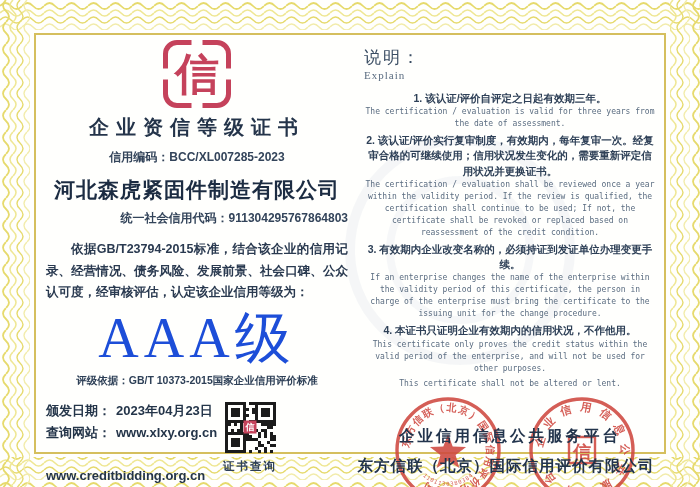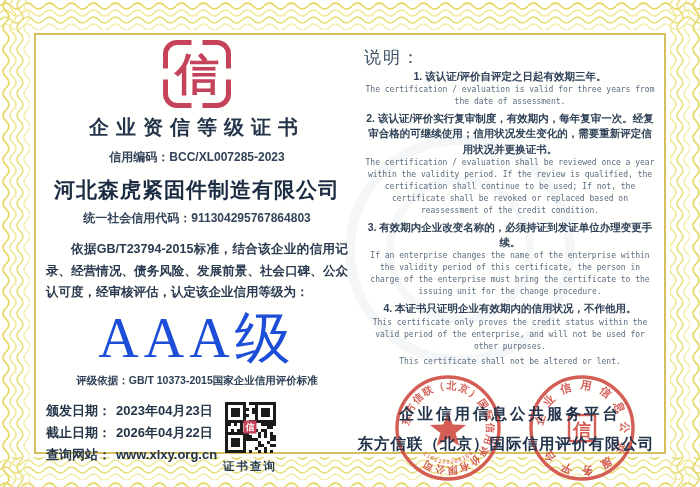--- a/index.html
+++ b/index.html
@@ -11,21 +11,21 @@
 
   
   .col-left { width:302px; flex:0 0 302px; text-align:center; }
   .logo { position:relative; width:68px; height:68px; border:5px solid #c5425b; border-radius:14px; margin:0 auto 6px auto; display:flex; align-items:center; justify-content:center; }
   .logo::before { content:""; position:absolute; left:-7px; right:-7px; top:50%; height:11px; transform:translateY(-50%); background:#fffffd; }
   .logo::after  { content:""; position:absolute; top:-7px; bottom:-7px; left:50%; width:11px; transform:translateX(-50%); background:#fffffd; }
   .logo .glyph { position:relative; z-index:1; color:#c5425b; font-size:44px; line-height:1; font-weight:bold; font-family:"DejaVu Serif", serif; }
   .title { font-size:20px; font-weight:bold; letter-spacing:7px; color:#24344a; margin:4px 0 8px 0; white-space:nowrap; }
   .code-line { font-size:12px; font-weight:bold; color:#33445a; margin-bottom:10px; }
   .company { font-size:21px; font-weight:bold; letter-spacing:1px; color:#1c2c42; margin-bottom:6px; white-space:nowrap; }
-  .uscc { font-size:12px; font-weight:bold; color:#33445a; margin-bottom:12px; }
+  .uscc { font-size:12px; font-weight:bold; color:#33445a; margin-bottom:12px;text-align:right; }
   .statement { font-size:12.5px; font-weight:bold; color:#2a3a50; text-align:justify; text-indent:2em; line-height:1.72; margin-bottom:2px; }
   .rating { font-family:"Liberation Serif", serif; font-size:56px; font-weight:normal; color:#1d4ed8; letter-spacing:5px; line-height:1.15; }
   .basis { font-size:10.5px; font-weight:bold; color:#2e4057; margin:4px 0 12px 0; }
   .issue-block { display:flex; align-items:flex-start; text-align:left; margin-bottom:8px; }
   .dates { flex:0 0 172px; font-size:13px; font-weight:bold; color:#243549; line-height:1.68; }
   .dates .lbl { display:inline-block; width:70px; }
   .badge-box { flex:0 0 76px; text-align:center; padding-top:4px; }
   .badge-caption { font-size:11.5px; font-weight:bold; color:#2e4057; margin-top:8px; letter-spacing:2px; }
   .qr-box { flex:0 0 60px; text-align:center; margin-left:2px; }
   .qr { position:relative; width:51px; height:51px; margin:2px auto 0 auto; display:grid; grid-template-columns:repeat(17,3px); grid-template-rows:repeat(17,3px); }
@@ -99,21 +99,20 @@
 
       <div class="statement">依据GB/T23794-2015标准，结合该企业的信用记录、经营情况、债务风险、发展前景、社会口碑、公众认可度，经审核评估，认定该企业信用等级为：</div>
 
       <div class="rating">AAA级</div>
 
       <div class="basis">评级依据：GB/T 10373-2015国家企业信用评价标准</div>
 
       <div class="issue-block">
         <div class="dates">
           <div><span class="lbl">颁发日期：</span><span>2023年04月23日</span></div>
-          <div><span class="lbl">截止日期：</span><span>2026年04月22日</span></div>
           <div><span class="lbl">查询网站：</span><span>www.xlxy.org.cn</span></div>
           <div><span class="lbl"></span><span>www.creditbidding.org.cn</span></div>
         </div>
 
 
         <div class="qr-box">
           <div class="qr" id="qr">
             <span class="qr-logo">信</span>
           <i class="b"></i>
               <i class="b"></i>
@@ -406,20 +405,21 @@
               <i></i>
             </div>
           <div class="qr-caption">证书查询</div>
         </div>
       </div>
 
     </div>
 
     <div class="col-right">
       <div class="explain-zh">说明：</div>
+      <div class="explain-en">Explain</div>
 
       <div class="exp-item">
         <div class="exp-zh">1. 该认证/评价自评定之日起有效期三年。</div>
         <div class="exp-en">The certification / evaluation is valid for three years from the date of assessment.</div>
       </div>
       <div class="exp-item">
         <div class="exp-zh">2. 该认证/评价实行复审制度，有效期内，每年复审一次。经复审合格的可继续使用；信用状况发生变化的，需要重新评定信用状况并更换证书。</div>
         <div class="exp-en">The certification / evaluation shall be reviewed once a year within the validity period. If the review is qualified, the certification shall continue to be used; If not, the certificate shall be revoked or replaced based on reassessment of the credit condition.</div>
       </div>
       <div class="exp-item">

